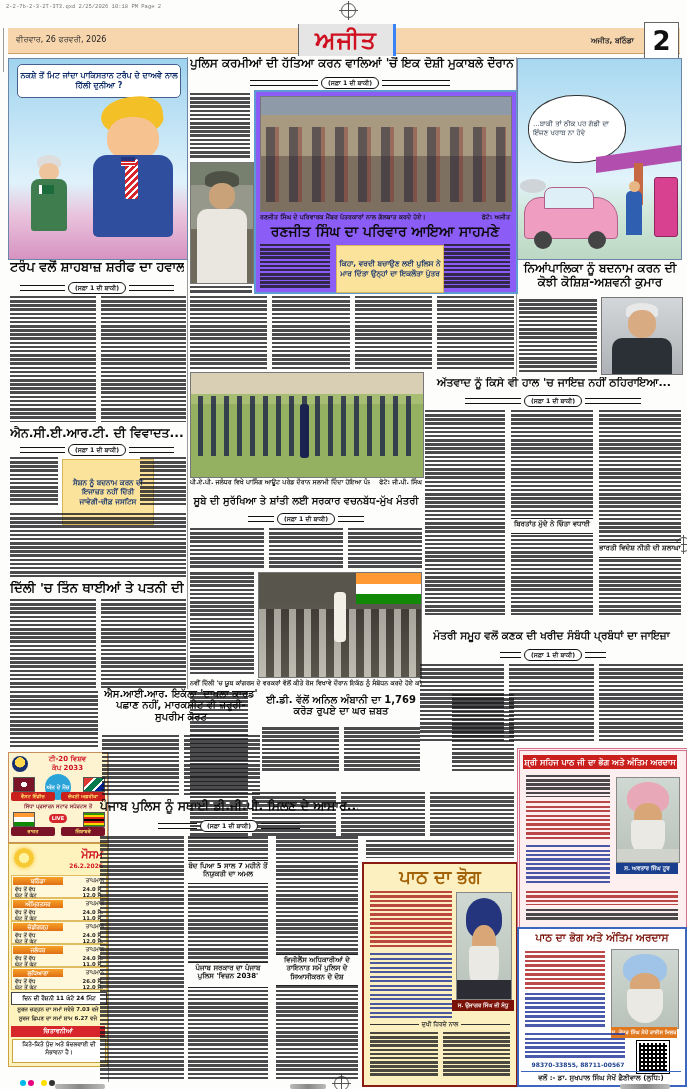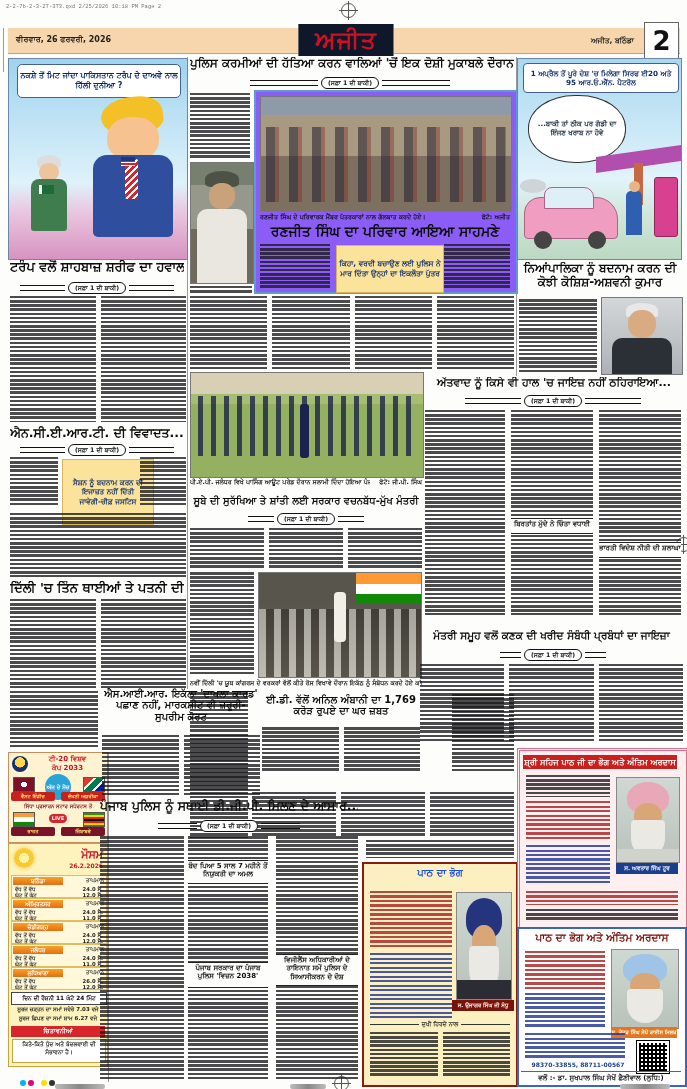--- a/index.html
+++ b/index.html
@@ -51,24 +51,24 @@
 
 <div id="page">
 
   <div class="abs" style="left:6px;top:3px;font-size:5.5px;color:#777;font-family:'Liberation Mono',monospace">2-2-7b-2-3-2T-3T3.qxd  2/25/2026  10:18 PM  Page 2</div>
   <div class="xh" style="left:341px;top:3px"></div>
   <div class="xh" style="left:676px;top:537px"></div>
   <div class="xh" style="left:334px;top:1076px"></div>
   <div class="vr" style="left:3px;top:28px;height:44px"></div>
 
   <div class="abs" style="left:8px;top:28px;width:672px;height:25px;background:#f7d6ae;border-bottom:1px solid #caa267">
-    <div class="abs" style="left:8px;top:7px;font-size:8px;font-weight:700;color:#222">ਵੀਰਵਾਰ, 26 ਫਰਵਰੀ, 2026</div>
+    <div class="abs" style="left:8px;top:7px;font-size:8px;font-weight:400;color:#222">ਵੀਰਵਾਰ, 26 ਫਰਵਰੀ, 2026</div>
     <div class="abs" style="right:46px;top:8px;font-size:7.5px;font-weight:700;color:#222">ਅਜੀਤ, ਬਠਿੰਡਾ</div>
   </div>
-  <div class="abs" style="left:298px;top:24px;width:94px;height:32px;background:#0f172a;border-left:1px solid #666;border-right:1px solid #3b82f6;display:flex;align-items:center;justify-content:center">
+  <div class="abs" style="left:298px;top:24px;width:94px;height:32px;background:#e5e5e5;border-left:1px solid #666;border-right:3px solid #3b82f6;display:flex;align-items:center;justify-content:center">
     <span style="color:#cf1020;font-size:24px;font-weight:800;letter-spacing:1px">ਅਜੀਤ</span>
   </div>
   <div class="abs" style="left:644px;top:22px;width:33px;height:35px;background:#fff;border:1px solid #666;display:flex;align-items:center;justify-content:center">
     <span style="font-size:26px;font-weight:800;color:#111">2</span>
   </div>
 
   <div class="vr" style="left:187px;top:57px;height:632px"></div>
   <div class="vr" style="left:516px;top:57px;height:319px"></div>
   <div class="vr" style="left:108px;top:752px;height:330px"></div>
 
@@ -321,21 +321,21 @@
       <div class="prule"></div>
   </div>
   <div class="abs tx" style="left:100px;top:836px;width:84px;height:245px"></div>
   <div class="abs tx" style="left:188px;top:836px;width:80px;height:245px"></div>
   <div class="abs tx" style="left:276px;top:836px;width:82px;height:245px"></div>
   <div class="subhd" style="left:188px;top:860px;width:80px;height:20px">ਬੰਦ ਪਿਆ 5 ਸਾਲ 7 ਮਹੀਨੇ ਤੋਂ ਨਿਯੁਕਤੀ ਦਾ ਅਮਲ</div>
   <div class="subhd" style="left:188px;top:962px;width:80px;height:22px">ਪੰਜਾਬ ਸਰਕਾਰ ਦਾ ਪੰਜਾਬ ਪੁਲਿਸ 'ਵਿਜ਼ਨ 2038'</div>
   <div class="subhd" style="left:276px;top:954px;width:82px;height:28px">ਵਿਜੀਲੈਂਸ ਅਧਿਕਾਰੀਆਂ ਦੇ ਤਾਇਨਾਤ ਸਮੇਂ ਪੁਲਿਸ ਦੇ ਸਿਆਸੀਕਰਨ ਦੇ ਦੋਸ਼</div>
 
   <div class="abs" style="left:362px;top:862px;width:152px;height:221px;background:#fdf0c0;border:2px solid #8a1c12">
-    <div class="hd nw abs" style="left:0;top:3px;width:100%;height:20px;font-size:10px;color:#1d4ed8">ਪਾਠ ਦਾ ਭੋਗ</div>
+    <div class="hd nw abs" style="left:0;top:3px;width:100%;height:20px;font-size:18px;color:#a16207">ਪਾਠ ਦਾ ਭੋਗ</div>
     <div class="abs txr" style="left:6px;top:27px;width:82px;height:58px"></div>
     <div class="abs txb" style="left:6px;top:89px;width:82px;height:66px"></div>
     <div class="avt" style="left:92px;top:28px;width:54px;height:106px">
       <div class="turban" style="background:#24357d"></div>
         <div class="faceA"></div>
         <div class="beard"></div>
       <div class="abs" style="left:0;bottom:0;width:100%;height:18%;background:#2c2c34"></div>
     </div>
     <div class="abs nw" style="left:88px;top:136px;width:62px;height:11px;background:#7a1208;color:#fff;font-size:5.4px;font-weight:700;text-align:center;line-height:11px;overflow:hidden">ਸ. ਉਜਾਗਰ ਸਿੰਘ ਜੀ ਸੰਧੂ</div>
     <div class="abs" style="left:6px;top:156px;width:140px;display:flex;align-items:center;gap:3px">
@@ -344,27 +344,23 @@
       <div style="flex:1;height:1px;background:#333"></div>
     </div>
     <div class="abs cols" style="left:6px;top:168px;width:140px;height:46px">
       <div class="tx"></div>
         <div class="tx"></div>
     </div>
   </div>
 
   <div class="abs" style="left:517px;top:58px;width:163px;height:200px;border:1px solid #6b86a8;
               background:linear-gradient(180deg,#a8d8f0,#e2f3fb 60%,#cfe7d8 78%,#bcd8c4)">
-    <div class="abs" style="left:5px;top:4px;width:152px;height:26px;background:#fff;border:1.5px solid #44608c;border-radius:4px;
-                display:flex;align-items:center;justify-content:center;padding:1px">
-      <span style="font-size:7.2px;font-weight:700;color:#0c2a66;text-align:center;line-height:1.25">1 ਅਪ੍ਰੈਲ ਤੋਂ ਪੂਰੇ ਦੇਸ਼ 'ਚ ਮਿਲੇਗਾ ਸਿਰਫ ਈ20 ਅਤੇ 95 ਆਰ.ਓ.ਐੱਨ. ਪੈਟਰੋਲ</span>
-    </div>
     <div class="abs" style="left:10px;top:36px;width:88px;height:58px;background:#fff;border:1.5px solid #333;border-radius:48%;
                 display:flex;align-items:center;justify-content:center;padding:4px">
-      <span style="font-size:7px;font-weight:700;color:#123;text-align:center;line-height:1.3">...ਬਾਕੀ ਤਾਂ ਠੀਕ ਪਰ ਗੱਡੀ ਦਾ ਇੰਜਣ ਖਰਾਬ ਨਾ ਹੋਵੇ</span>
+      <span style="font-size:7px;font-weight:400;color:#123;text-align:left;line-height:1.3">...ਬਾਕੀ ਤਾਂ ਠੀਕ ਪਰ ਗੱਡੀ ਦਾ ਇੰਜਣ ਖਰਾਬ ਨਾ ਹੋਵੇ</span>
     </div>
     <div class="abs" style="left:78px;top:92px;width:85px;height:16px;background:#b24fae;transform:skewY(-8deg)"></div>
     <div class="abs" style="left:116px;top:104px;width:9px;height:42px;background:#c76844"></div>
     <div class="abs" style="left:136px;top:118px;width:22px;height:58px;background:#d8418f;border:1px solid #8f2560;border-radius:3px"></div>
     <div class="abs" style="left:108px;top:132px;width:16px;height:44px;background:#2f5fb0;border-radius:5px 5px 0 0"></div>
     <div class="abs" style="left:111px;top:122px;width:11px;height:11px;background:#e8b684;border-radius:50%"></div>
     <div class="abs" style="left:6px;top:138px;width:92px;height:40px;background:#ef9ec2;border:1px solid #b06089;border-radius:16px 22px 4px 4px"></div>
     <div class="abs" style="left:26px;top:128px;width:48px;height:20px;background:#dfeff8;border:1px solid #b06089;border-radius:8px 10px 0 0"></div>
     <div class="abs" style="left:16px;top:172px;width:18px;height:18px;background:#444;border-radius:50%"></div>
     <div class="abs" style="left:70px;top:172px;width:18px;height:18px;background:#444;border-radius:50%"></div>

